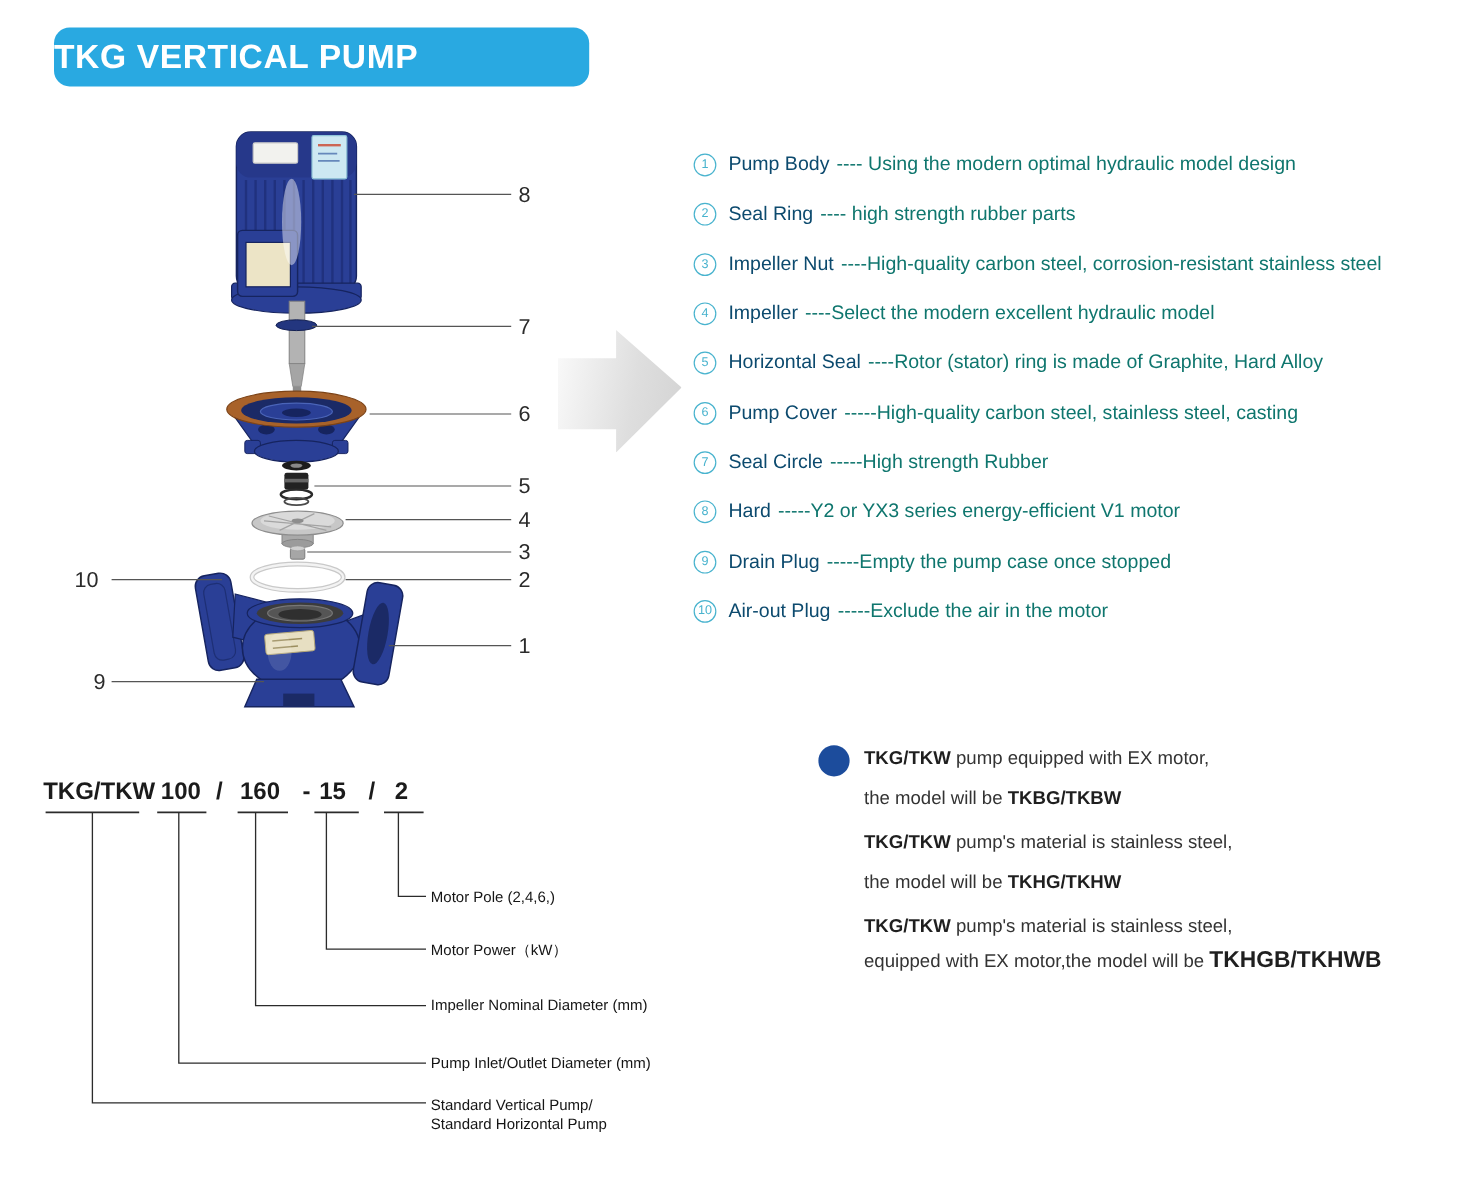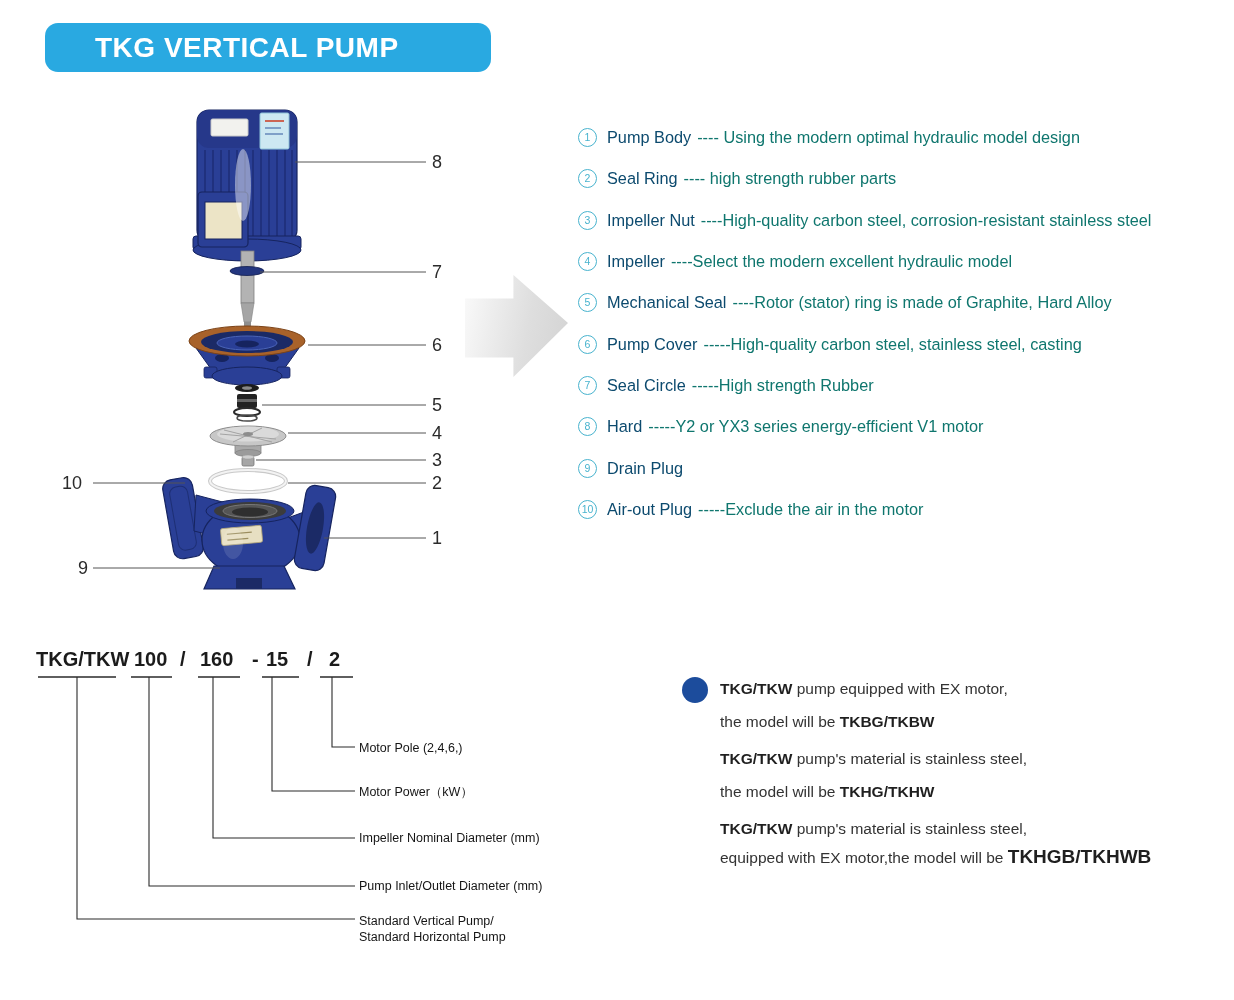--- a/index.html
+++ b/index.html
@@ -1,21 +1,21 @@
 <!DOCTYPE html>
 <html><head>
 <meta charset="utf-8">
 <style>
   html,body{margin:0;padding:0;background:#fff;}
   .page{position:relative;width:1234px;height:1000px;background:#ffffff;overflow:hidden;
         font-family:"Liberation Sans","DejaVu Sans",sans-serif;}
 
   
   .banner{position:absolute;left:45px;top:23px;width:446px;height:49px;background:#29a9e1;
-          border-radius:13px;display:flex;align-items:center;padding-left:50px;box-sizing:border-box;}
+          border-radius:13px;display:flex;align-items:center;box-sizing:border-box;}
   .banner span{color:#ffffff;font-size:28px;font-weight:bold;letter-spacing:.5px;}
 
   
   .pump-svg{position:absolute;left:30px;top:90px;width:430px;height:515px;}
 
   
   .arrow{position:absolute;left:465px;top:275px;width:103px;height:102px;
          background:linear-gradient(100deg,rgba(236,236,236,.25) 0%,#dedede 60%,#d3d3d3 100%);
          clip-path:polygon(0 23%,47% 23%,47% 0,100% 47%,47% 100%,47% 81%,0 81%);}
 
@@ -29,21 +29,21 @@
 
   
   .model-key{position:absolute;left:30px;top:628px;width:600px;height:332px;}
   .model-key text{font-family:"Liberation Sans","DejaVu Sans",sans-serif;}
   .code-seg{font-size:20px;font-weight:bold;fill:#1b1b1b;}
   .key-label{font-size:12.5px;fill:#151515;font-weight:500;}
   .key-line{stroke:#2b2b2b;stroke-width:1.1;fill:none;}
   .key-underline{stroke:#2b2b2b;stroke-width:1.5;fill:none;}
 
   
-  .notes{position:absolute;left:682px;top:672px;width:480px;}
+  .notes{position:absolute;left:682px;top:616px;width:480px;}
   .bullet{position:absolute;left:0;top:5px;width:26px;height:26px;border-radius:50%;background:#1c4c9c;}
   .notes-body{margin-left:38px;}
   .note{margin-bottom:4px;}
   .note-line{font-size:15.5px;color:#333;line-height:33px;white-space:nowrap;}
   .note-line .model{font-weight:bold;color:#1f1f1f;}
   .note-line.tight{line-height:24px;}
   .model.big{font-size:19px;}
 
   
   .callout-line{stroke:#555;stroke-width:1;fill:none;}
@@ -193,41 +193,42 @@
       <span class="pname">Impeller Nut</span>
       <span class="pdesc">----High-quality carbon steel, corrosion-resistant stainless steel</span>
     </div>
     <div class="part-row">
       <span class="pnum">4</span>
       <span class="pname">Impeller</span>
       <span class="pdesc">----Select the modern excellent hydraulic model</span>
     </div>
     <div class="part-row">
       <span class="pnum">5</span>
-      <span class="pname">Mechanical Seal</span>
+      <span class="pname">Horizontal Seal</span>
       <span class="pdesc">----Rotor (stator) ring is made of Graphite, Hard Alloy</span>
     </div>
     <div class="part-row">
       <span class="pnum">6</span>
       <span class="pname">Pump Cover</span>
       <span class="pdesc">-----High-quality carbon steel, stainless steel, casting</span>
     </div>
     <div class="part-row">
       <span class="pnum">7</span>
       <span class="pname">Seal Circle</span>
       <span class="pdesc">-----High strength Rubber</span>
     </div>
     <div class="part-row">
       <span class="pnum">8</span>
       <span class="pname">Hard</span>
       <span class="pdesc">-----Y2 or YX3 series energy-efficient V1 motor</span>
     </div>
     <div class="part-row">
       <span class="pnum">9</span>
       <span class="pname">Drain Plug</span>
+      <span class="pdesc">-----Empty the pump case once stopped</span>
     </div>
     <div class="part-row">
       <span class="pnum">10</span>
       <span class="pname">Air-out Plug</span>
       <span class="pdesc">-----Exclude the air in the motor</span>
     </div>
   </div>
 
   <svg class="model-key" viewBox="30 628 600 332" xmlns="http://www.w3.org/2000/svg">
     <g>

